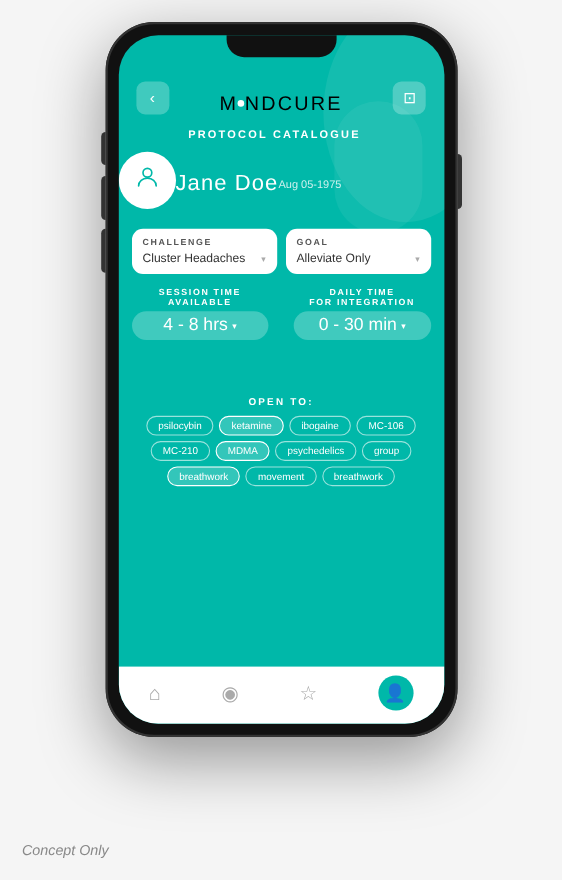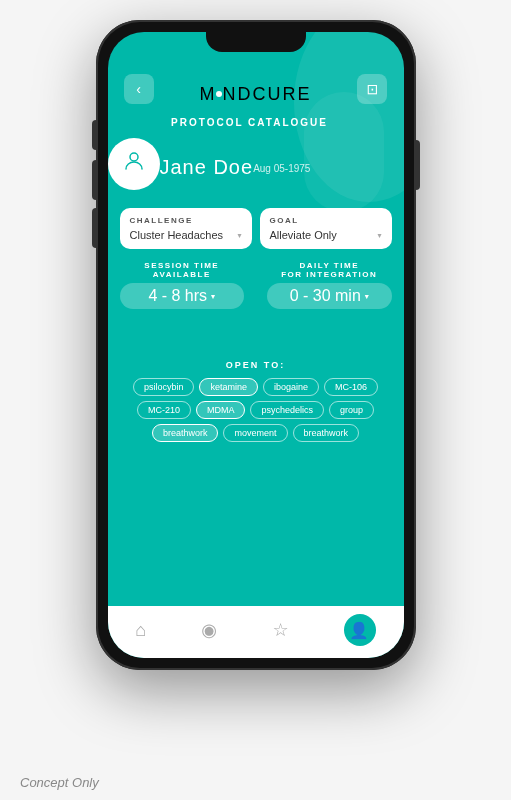--- a/index.html
+++ b/index.html
@@ -336,21 +336,21 @@
       display: flex;
       align-items: center;
       justify-content: center;
       color: white;
       font-size: 16px;
     }
 
     
     .concept-label {
       position: absolute;
-      bottom: 10px;
+      bottom: 20px;
       left: 20px;
       font-style: italic;
       color: #888;
       font-size: 13px;
     }
 
     
     .side-btn-right {
       position: absolute;
       right: -4px;

